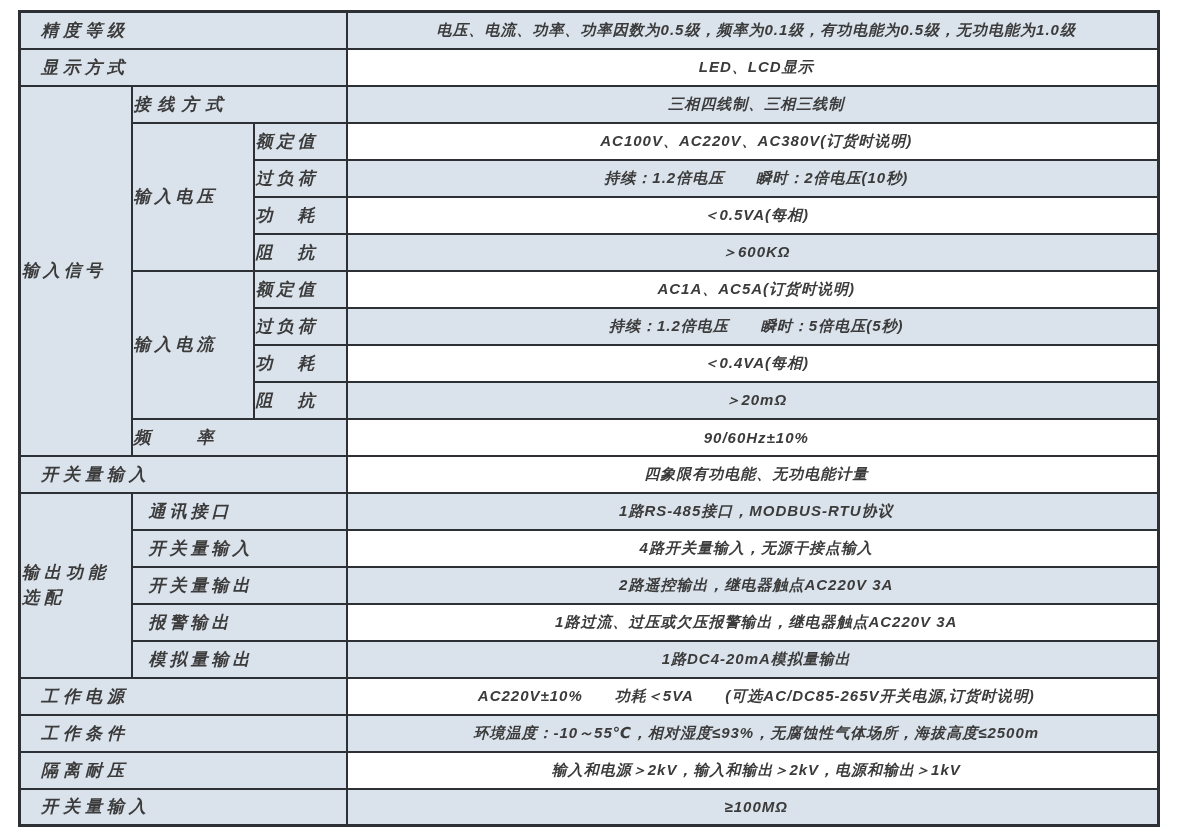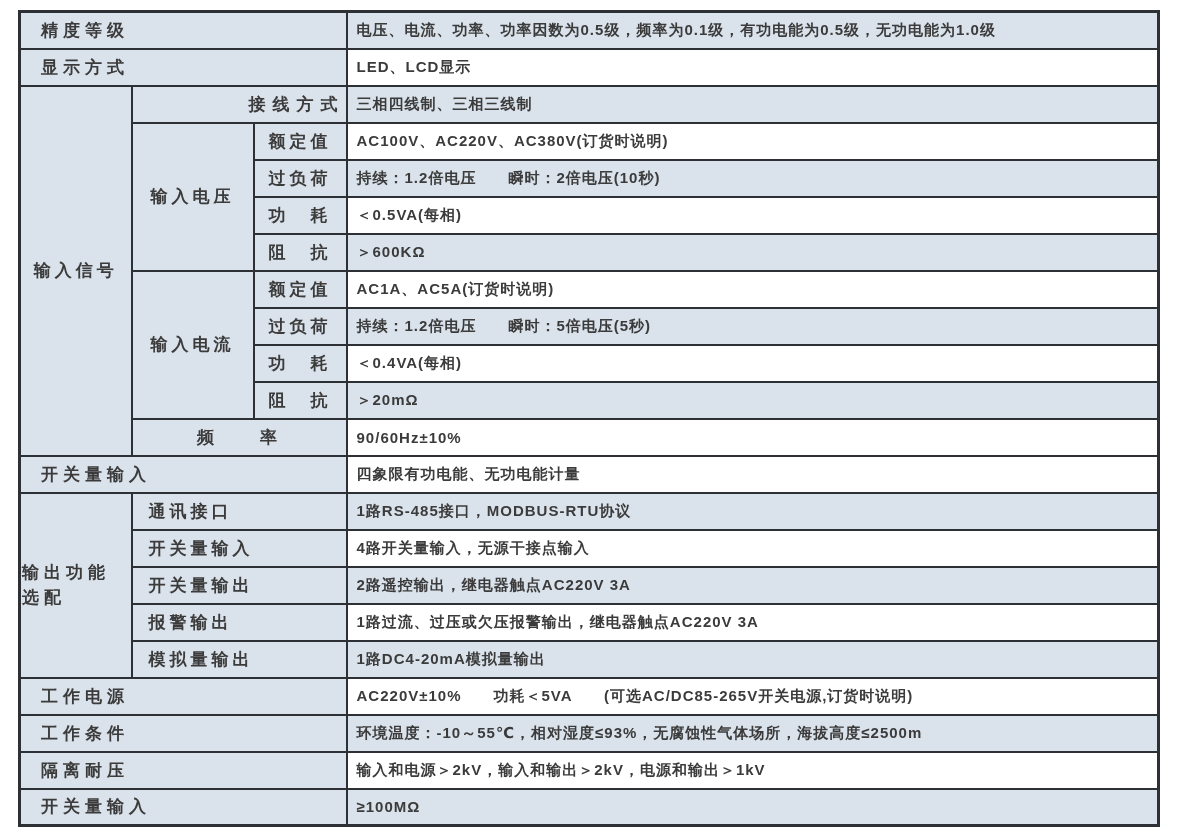--- a/index.html
+++ b/index.html
@@ -10,21 +10,21 @@
     --page-bg:#ffffff;
   }
   *{box-sizing:border-box;}
   html,body{margin:0;padding:0;}
   body{
     width:1180px;height:833px;
     background:var(--page-bg);
     font-family:"Liberation Sans","DejaVu Sans",sans-serif;
     color:var(--text);
   }
-  .page{position:relative;width:1180px;height:833px;}
+  .page{position:relative;width:1180px;height:833px;font-style:italic;}
   table.spec-table{
     position:absolute;left:18px;top:10px;
     width:1142px;
     border-collapse:collapse;
     table-layout:fixed;
   }
   col.c1{width:112px;}
   col.c2{width:122px;}
   col.c3{width:93px;}
   table.spec-table{border:3px solid var(--border);}
@@ -36,26 +36,26 @@
     white-space:nowrap;
     overflow:hidden;
   }
   .lbl{
     background:var(--row-shade);
     font-size:17px;
     letter-spacing:5px;
   }
   .l-main{text-align:left;padding-left:20px;}
   .l-sub{text-align:left;padding-left:16px;letter-spacing:4px;margin-top:28px;}
-  .l-center{text-align:center;letter-spacing:4px;}
-  .l-wire{text-align:right;letter-spacing:7px;}
+  .l-center{text-align:left;letter-spacing:4px;}
+  .l-wire{text-align:left;letter-spacing:7px;}
   .l-group{text-align:left;letter-spacing:5px;line-height:25px;}
   .val{
     font-size:15px;
-    text-align:left;
+    text-align:center;
     padding-left:9px;
     letter-spacing:1px;
   }
   .bg-b{background:var(--row-shade);}
   .bg-w{background:var(--row-white);margin-left:7px;}
 </style>
 </head>
 <body>
 
 <div class="page">

